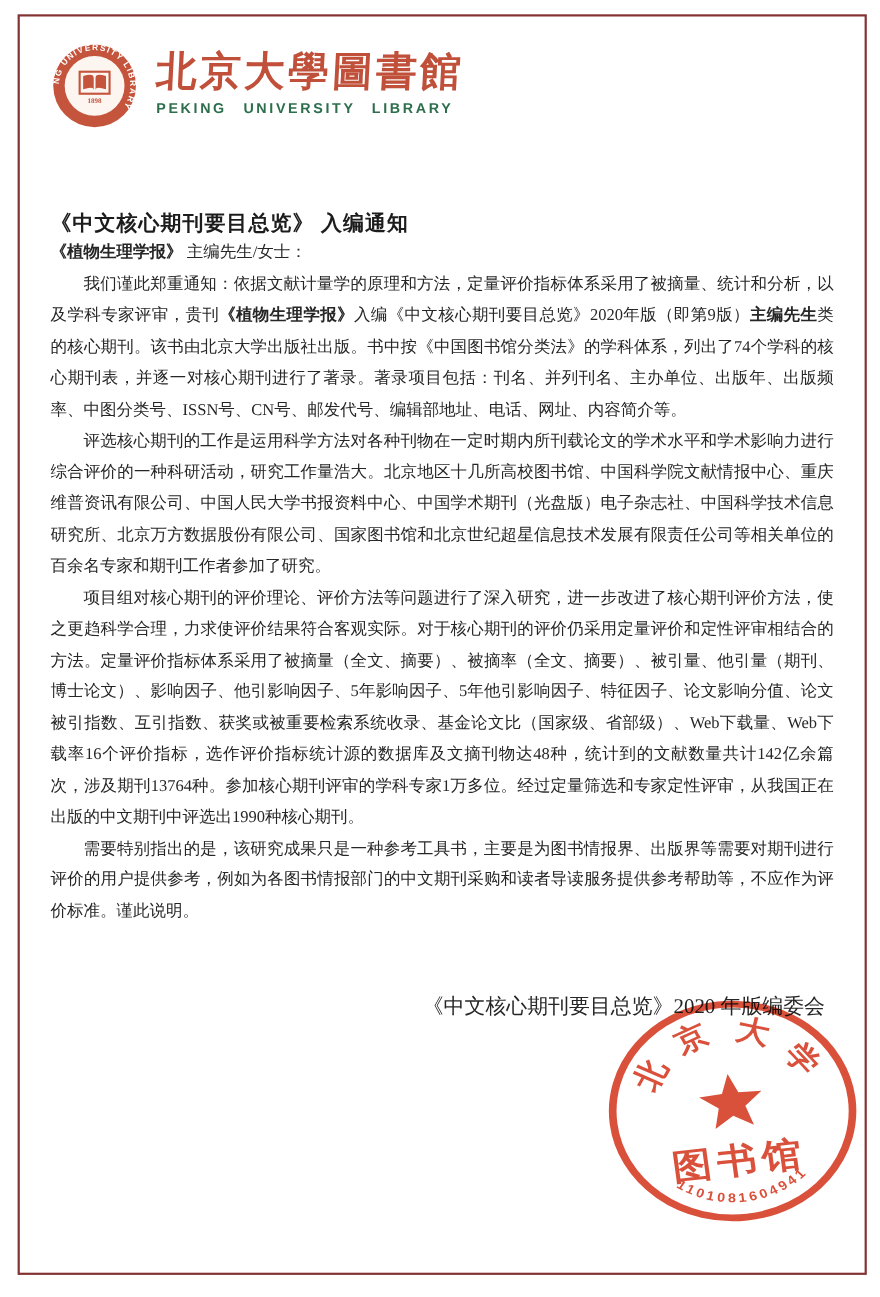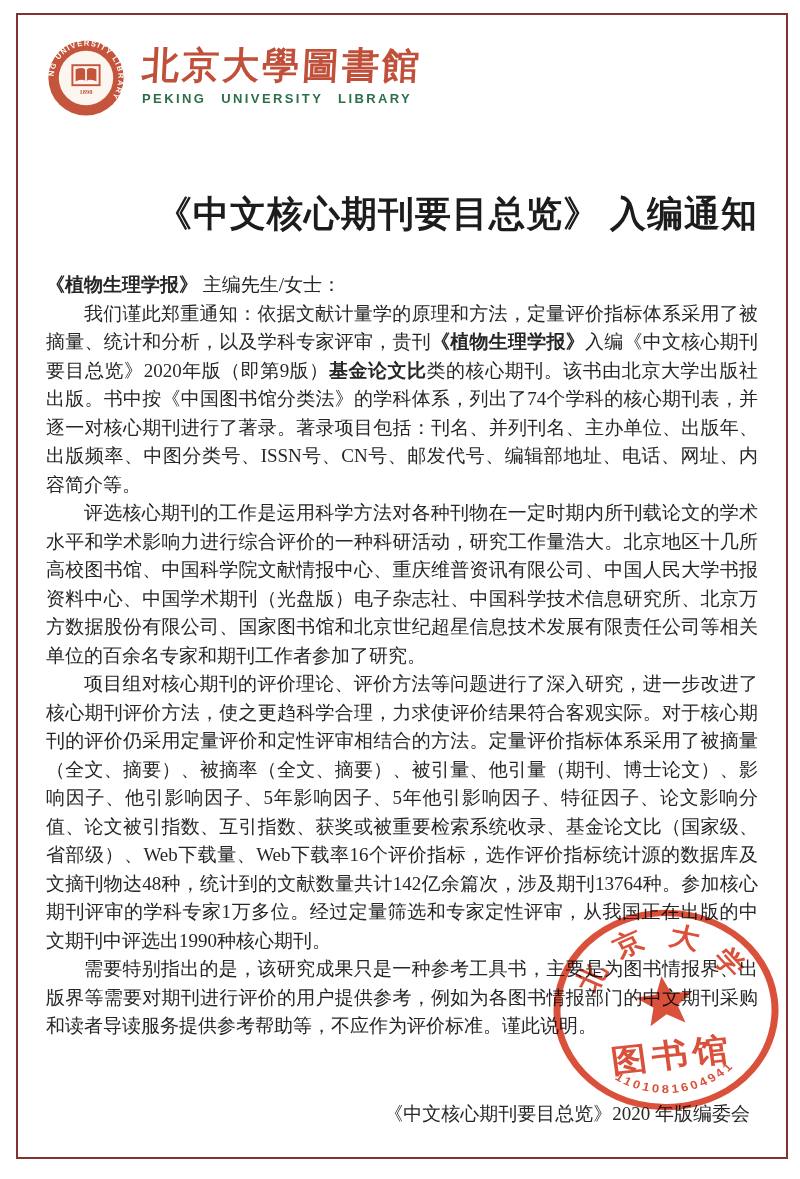--- a/index.html
+++ b/index.html
@@ -26,25 +26,25 @@
     font-size:37px; line-height:1.1; color:#c0503a;
     letter-spacing:3px; font-weight:bold; transform:skewX(-3deg);
   }
   .en-name {
     margin-top:4px; font-family:"Liberation Sans","DejaVu Sans",sans-serif;
     font-size:13px; font-weight:bold; color:#2d6e4c;
     letter-spacing:2.4px; word-spacing:9px;
   }
   
   .doc-title {
-    margin-top:72px; text-align:right;
-    font-size:36px; font-weight:600; letter-spacing:1px; color:#1c1c1c;
+    margin-top:72px; text-align:left;
+    font-size:19px; font-weight:600; letter-spacing:1px; color:#1c1c1c;
   }
   
-  .letter { margin-top:32px; font-size:19px; line-height:28.5px; text-align:justify; }
+  .letter { font-size:15px; line-height:28.5px; text-align:justify; }
   .letter .greeting { text-indent:0; }
   .letter p.para { text-indent:2em; }
   .letter b { font-weight:bold; }
   
   .closing { display:flex; margin-top:11px; font-size:19px; }
   .closing-left { line-height:33px; }
   .closing-left .s1 { padding-left:2.1em; }
   .closing-right { flex:1; text-align:right; margin-top:46px; line-height:32px; padding-right:8px; }
   
   .stamp {
@@ -82,21 +82,21 @@
       <div class="calligraphy">北京大學圖書館</div>
       <div class="en-name">PEKING UNIVERSITY LIBRARY</div>
     </div>
   </div>
 
   <div class="doc-title">《中文核心期刊要目总览》 入编通知</div>
 
   <div class="letter">
     <p class="greeting"><b>《植物生理学报》</b><span> 主编先生/女士：</span></p>
     <div id="paragraphs">
-        <p class="para"><span>我们谨此郑重通知：依据文献计量学的原理和方法，定量评价指标体系采用了被摘量、统计和分析，以及学科专家评审，贵刊</span><b>《植物生理学报》</b><span>入编《中文核心期刊要目总览》2020年版（即第9版）</span><b>基金论文比</b><span>类的核心期刊。该书由北京大学出版社出版。书中按《中国图书馆分类法》的学科体系，列出了74个学科的核心期刊表，并逐一对核心期刊进行了著录。著录项目包括：刊名、并列刊名、主办单位、出版年、出版频率、中图分类号、ISSN号、CN号、邮发代号、编辑部地址、电话、网址、内容简介等。</span></p>
+        <p class="para"><span>我们谨此郑重通知：依据文献计量学的原理和方法，定量评价指标体系采用了被摘量、统计和分析，以及学科专家评审，贵刊</span><b>《植物生理学报》</b><span>入编《中文核心期刊要目总览》2020年版（即第9版）</span><b>主编先生</b><span>类的核心期刊。该书由北京大学出版社出版。书中按《中国图书馆分类法》的学科体系，列出了74个学科的核心期刊表，并逐一对核心期刊进行了著录。著录项目包括：刊名、并列刊名、主办单位、出版年、出版频率、中图分类号、ISSN号、CN号、邮发代号、编辑部地址、电话、网址、内容简介等。</span></p>
         <p class="para"><span>评选核心期刊的工作是运用科学方法对各种刊物在一定时期内所刊载论文的学术水平和学术影响力进行综合评价的一种科研活动，研究工作量浩大。北京地区十几所高校图书馆、中国科学院文献情报中心、重庆维普资讯有限公司、中国人民大学书报资料中心、中国学术期刊（光盘版）电子杂志社、中国科学技术信息研究所、北京万方数据股份有限公司、国家图书馆和北京世纪超星信息技术发展有限责任公司等相关单位的百余名专家和期刊工作者参加了研究。</span></p>
         <p class="para"><span>项目组对核心期刊的评价理论、评价方法等问题进行了深入研究，进一步改进了核心期刊评价方法，使之更趋科学合理，力求使评价结果符合客观实际。对于核心期刊的评价仍采用定量评价和定性评审相结合的方法。定量评价指标体系采用了被摘量（全文、摘要）、被摘率（全文、摘要）、被引量、他引量（期刊、博士论文）、影响因子、他引影响因子、5年影响因子、5年他引影响因子、特征因子、论文影响分值、论文被引指数、互引指数、获奖或被重要检索系统收录、基金论文比（国家级、省部级）、Web下载量、Web下载率16个评价指标，选作评价指标统计源的数据库及文摘刊物达48种，统计到的文献数量共计142亿余篇次，涉及期刊13764种。参加核心期刊评审的学科专家1万多位。经过定量筛选和专家定性评审，从我国正在出版的中文期刊中评选出1990种核心期刊。</span></p>
         <p class="para"><span>需要特别指出的是，该研究成果只是一种参考工具书，主要是为图书情报界、出版界等需要对期刊进行评价的用户提供参考，例如为各图书情报部门的中文期刊采购和读者导读服务提供参考帮助等，不应作为评价标准。谨此说明。</span></p>
       </div>
   </div>
 
   <div class="closing">
     <div class="closing-right">
       <div>《中文核心期刊要目总览》2020 年版编委会</div>
     </div>

